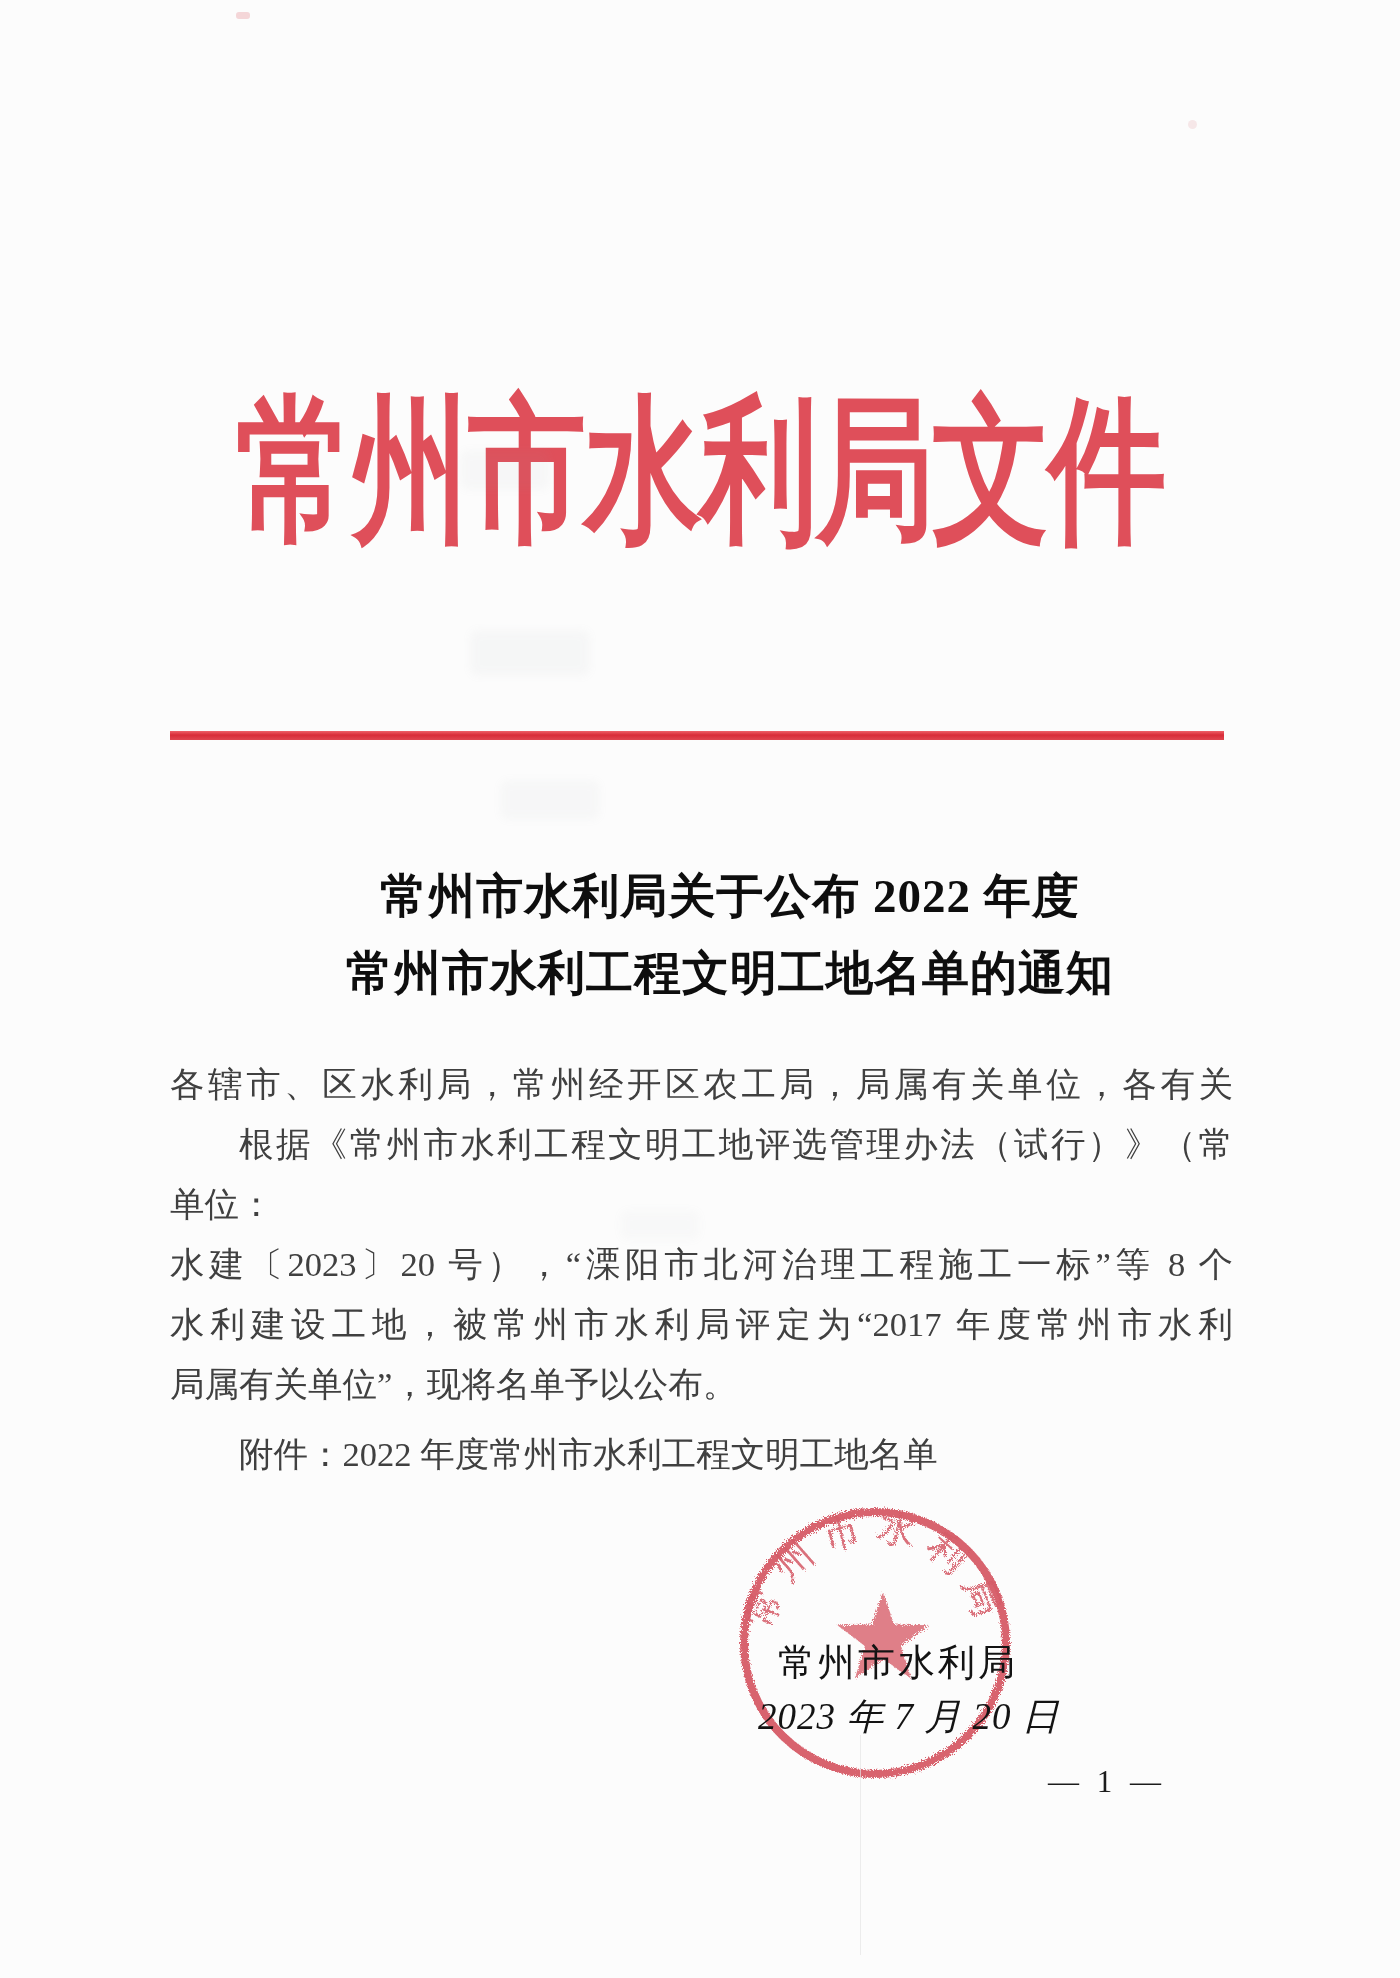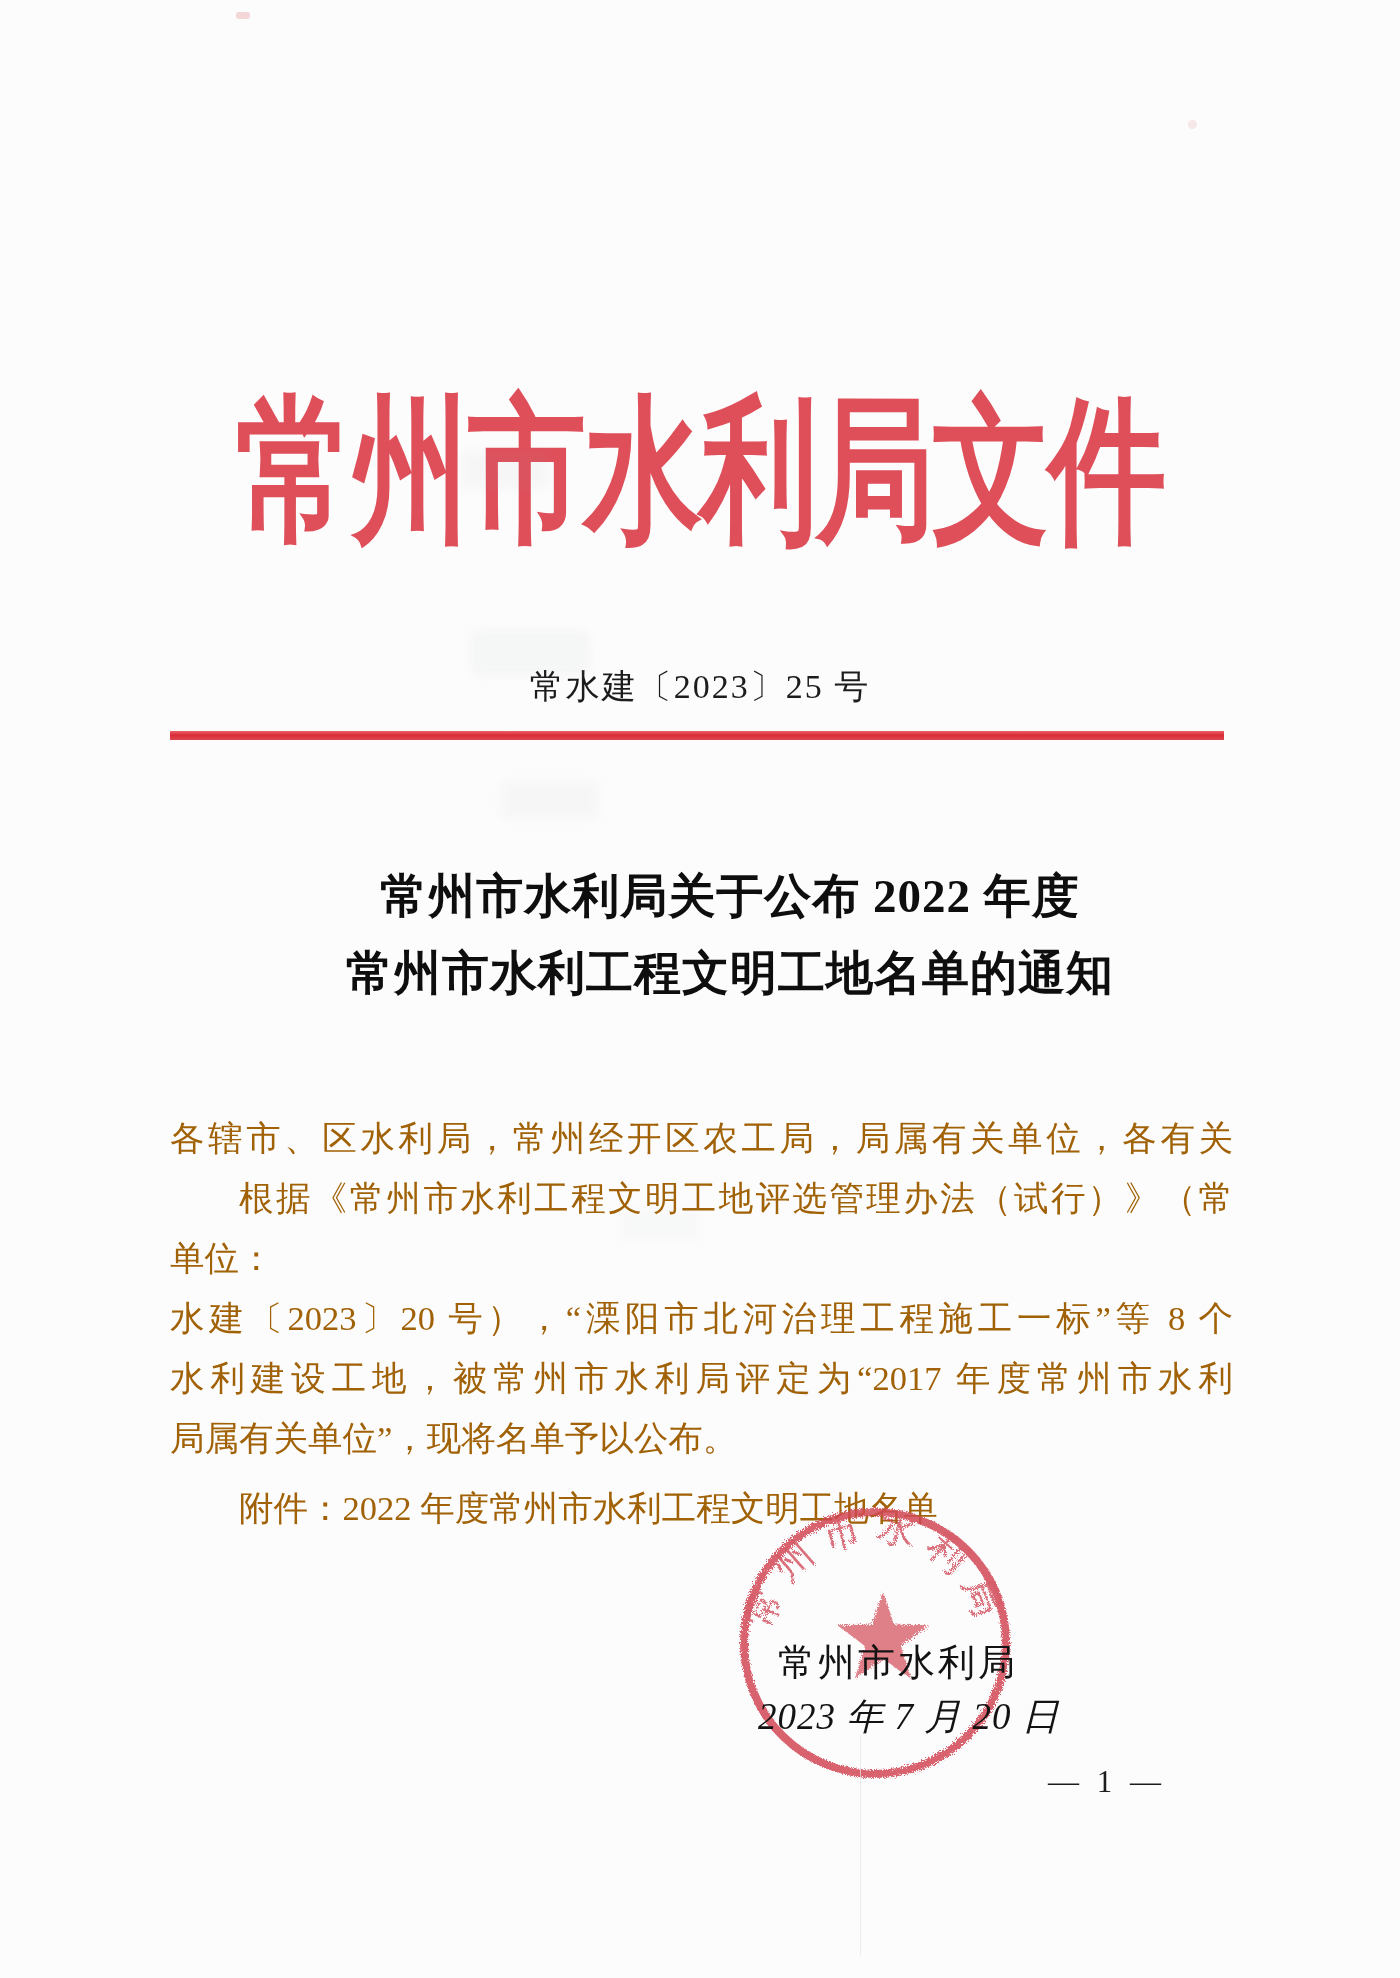--- a/index.html
+++ b/index.html
@@ -26,22 +26,22 @@
     background:linear-gradient(to bottom,#ee6168 0%,#d82c38 45%,#df4750 100%);
   }
   
   .doctitle {
     position:absolute; top:858px; left:0; width:100%;
     text-align:center; font-weight:bold; color:#0e0e0e;
     font-size:47px; line-height:77px; letter-spacing:1px;margin-left:30px;
   }
   
   .body-block {
-    position:absolute; left:170px; top:1108px; width:1063px;
-    font-size:34.5px; color:#a16207;
+    position:absolute; left:170px; top:1054px; width:1063px;
+    font-size:34.5px; color:#404040;
   }
   .bline { height:60px; line-height:60px; }
   .j { text-align:justify; text-align-last:justify; }
   .indent { padding-left:69px; }
   .attach { margin-top:10px; }
   
   .seal { position:absolute; left:730px; top:1498px; width:290px; height:290px; }
   .sig-agency {
     position:absolute; left:778px; top:1638px;
     font-size:37px; color:#131313; letter-spacing:3px; white-space:nowrap;
@@ -67,21 +67,20 @@
 </style>
 </head>
 <body>
 
 <div class="page">
 
   <div class="brand-wrap">
     <span>常州市水利局文件</span>
   </div>
 
-  <div class="docnum">常水建〔2023〕25 号</div>
 
   <div class="redline"></div>
 
   <div class="doctitle">
     <div>常州市水利局关于公布 2022 年度</div>
     <div>常州市水利工程文明工地名单的通知</div>
   </div>
 
   <div class="body-block">
     <div class="bline j">各辖市、区水利局，常州经开区农工局，局属有关单位，各有关</div>

